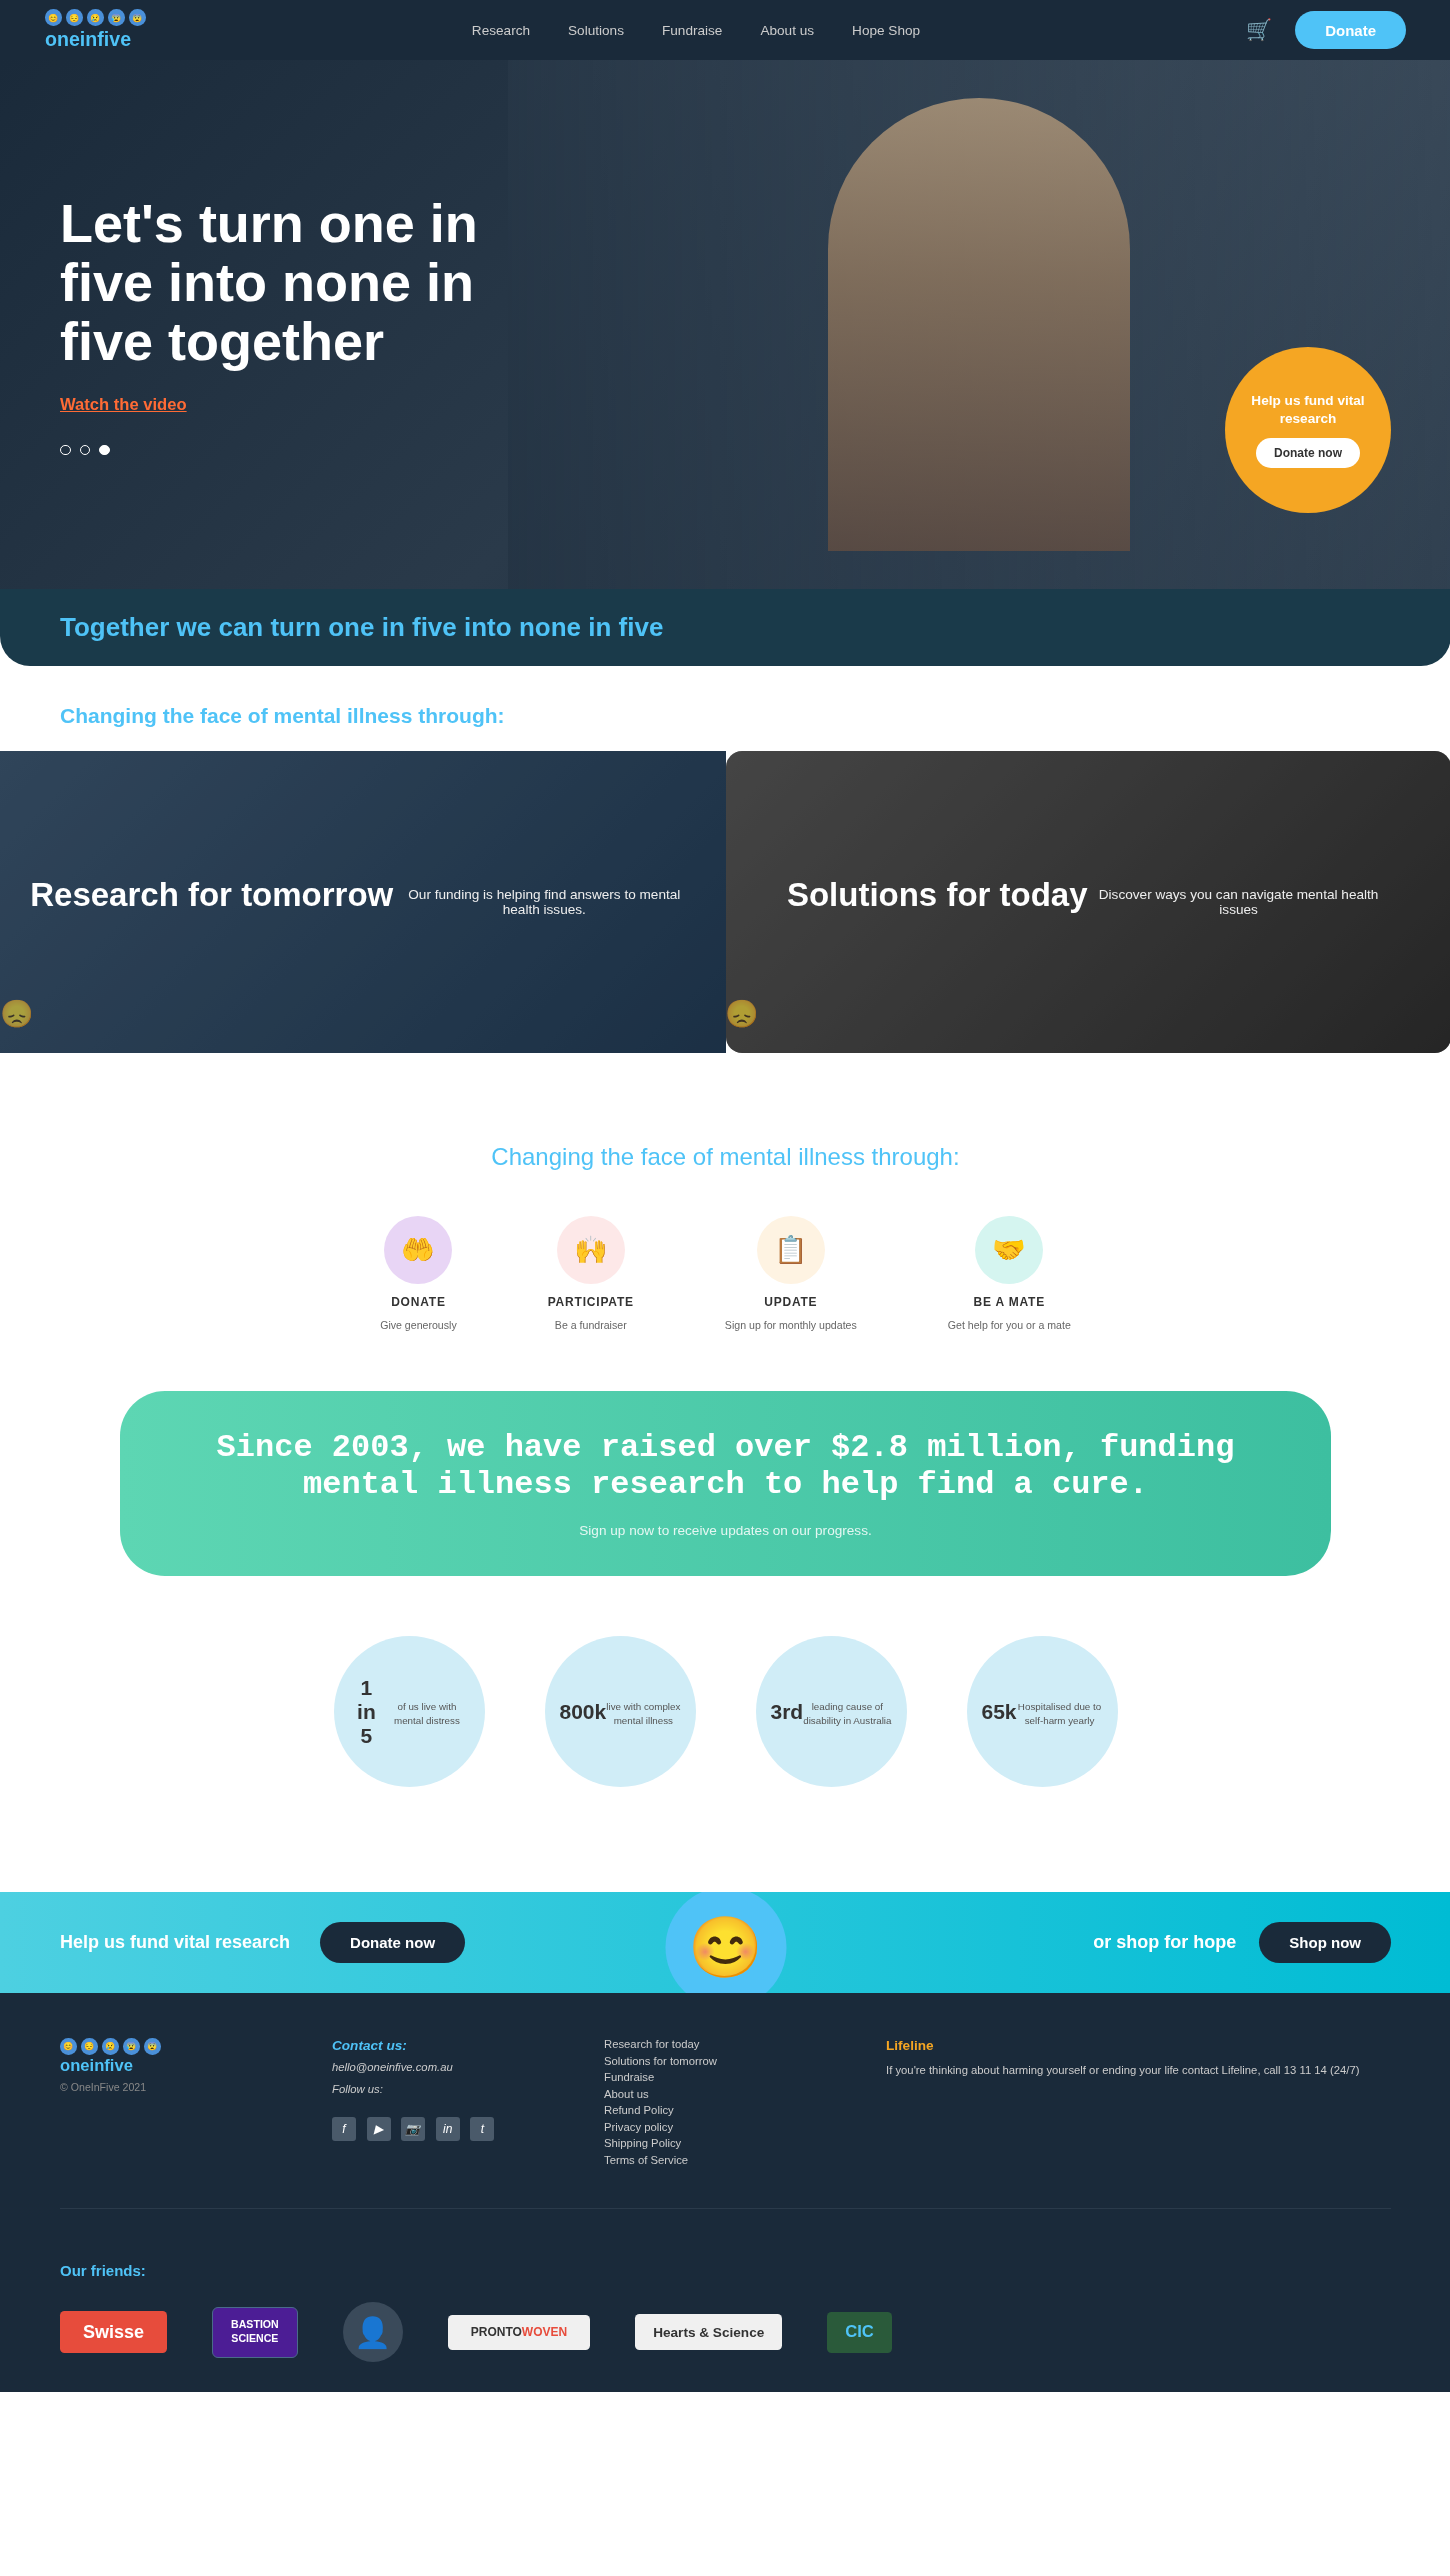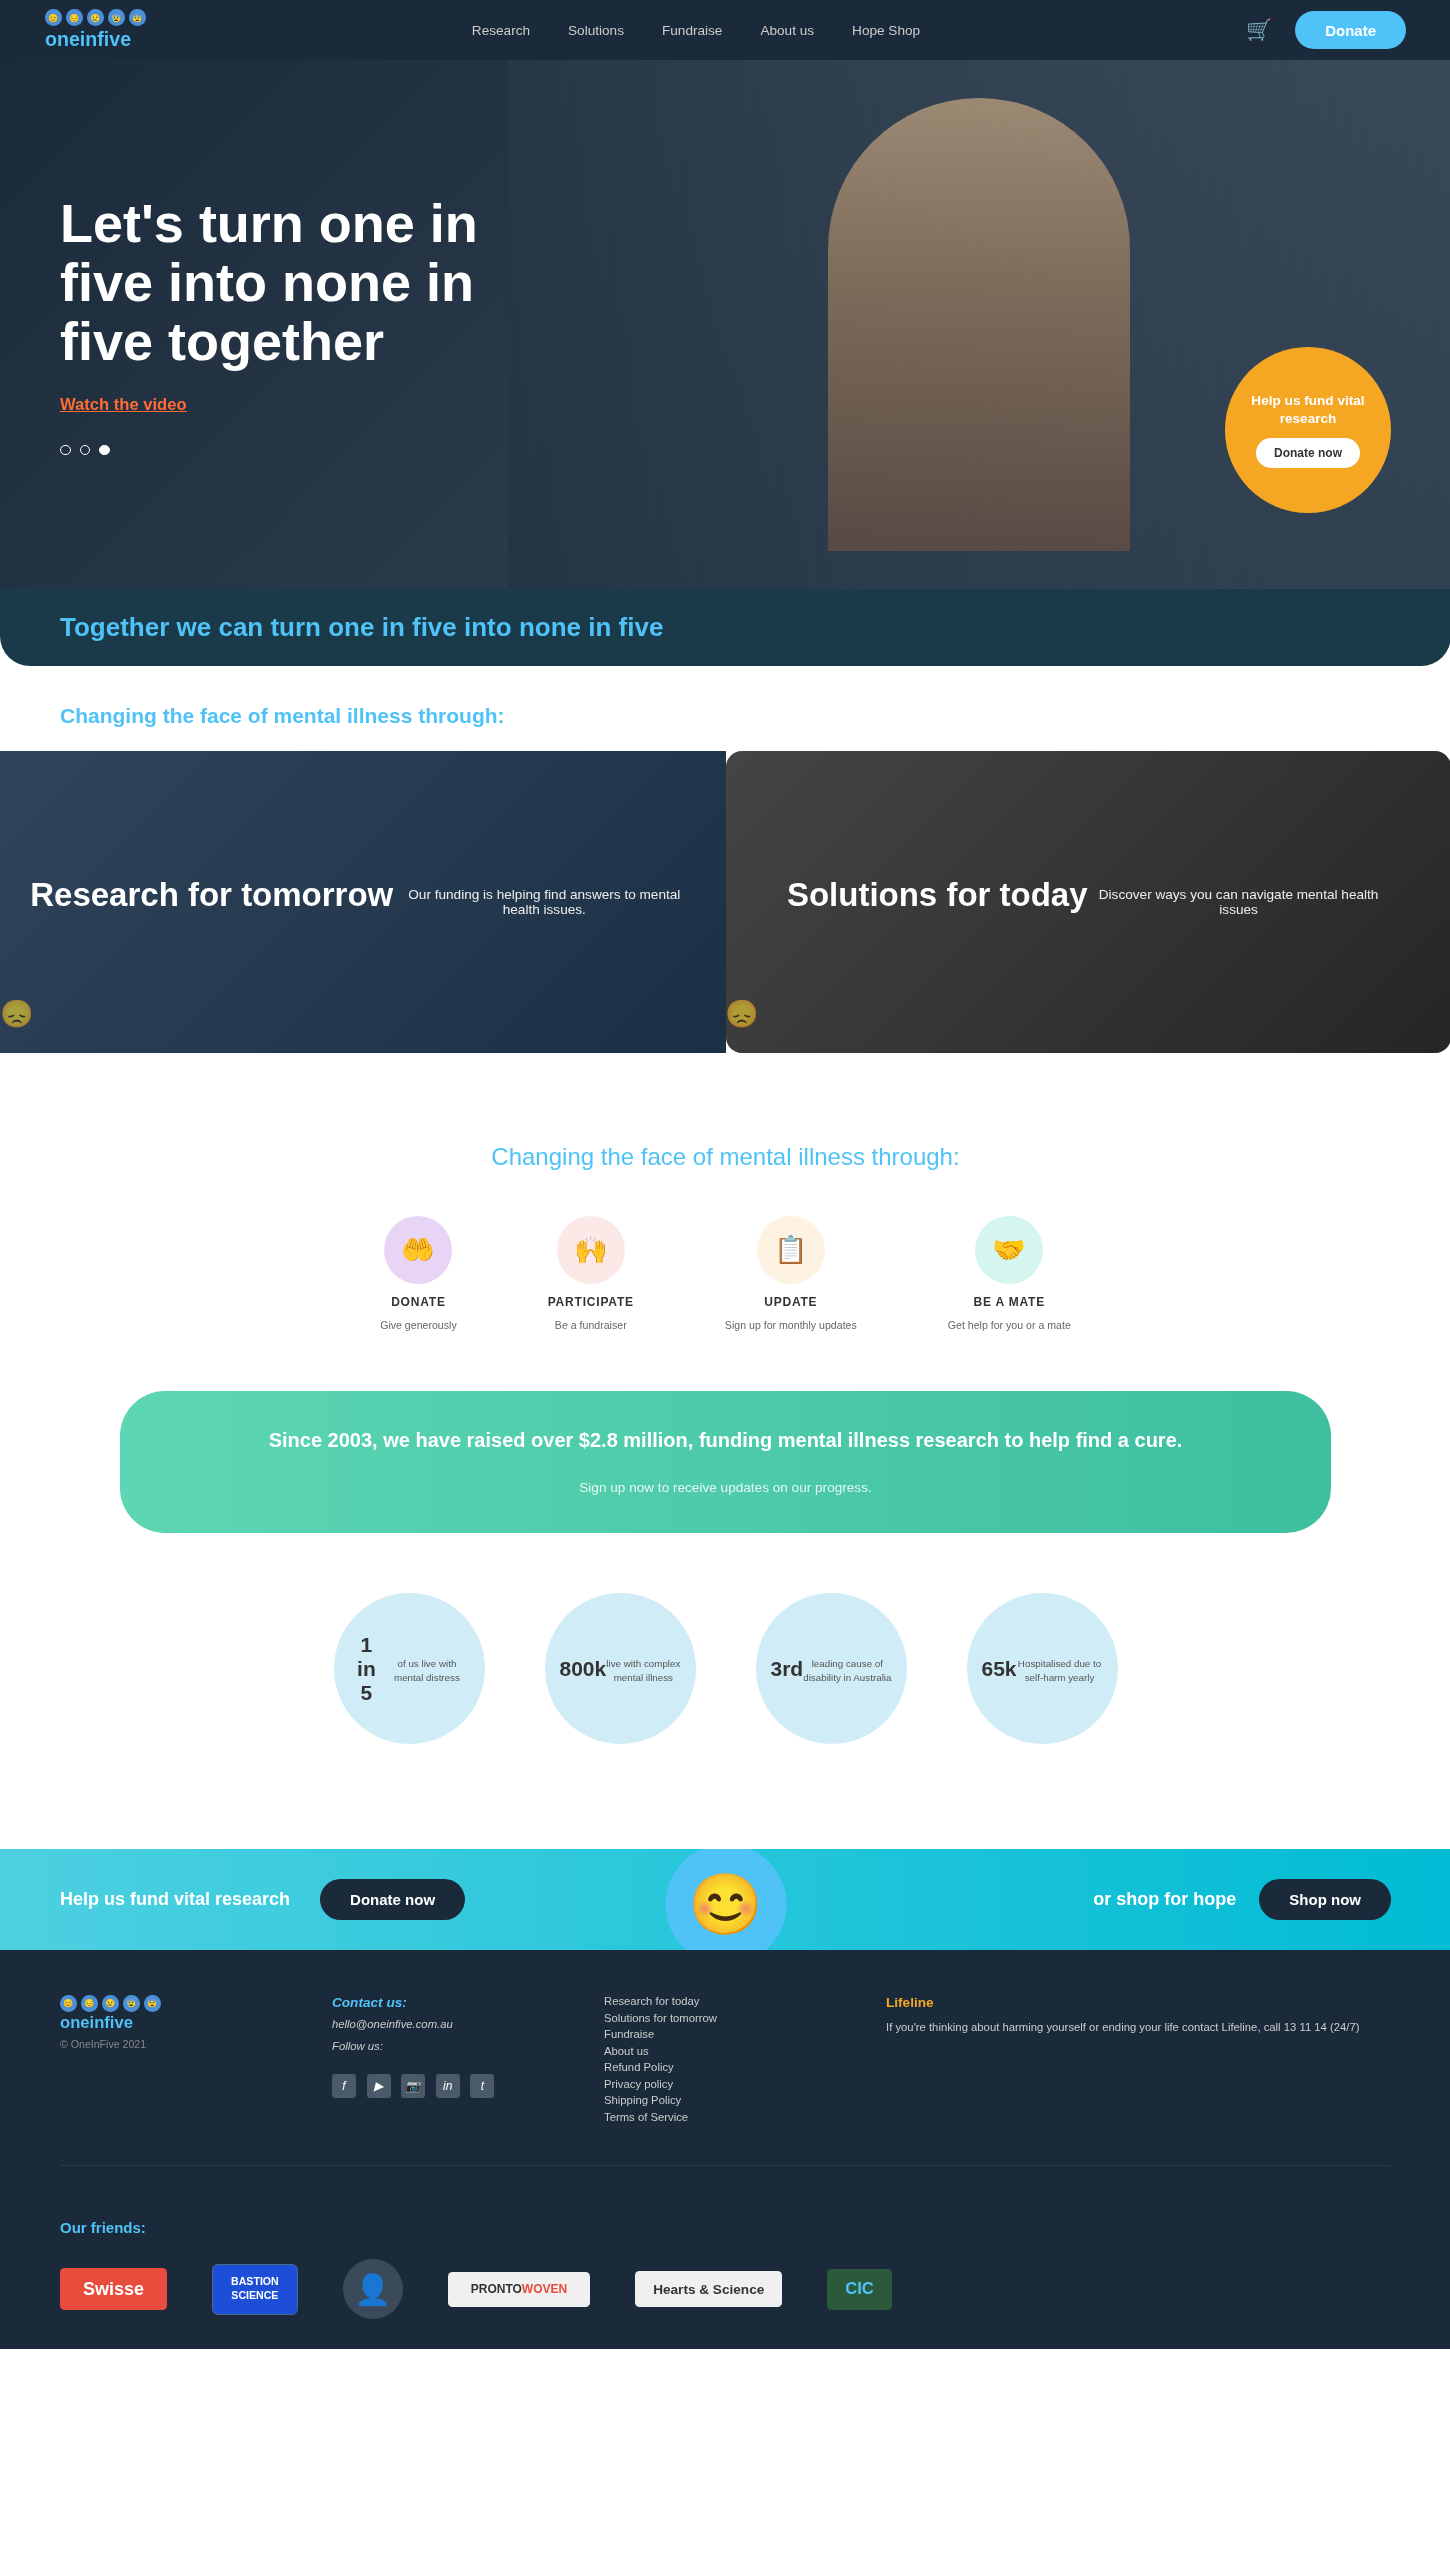--- a/index.html
+++ b/index.html
@@ -297,24 +297,25 @@
 
     
     .raised-banner {
       background: linear-gradient(90deg, #5dd6b3, #3dbfa0);
       border-radius: 45px;
       padding: 38px 60px;
       margin: 0 60px 60px;
       text-align: center;
     }
     .raised-main {
-      font-size: 20px;
-      font-weight: 700;
-      color: #fff;
-      margin-bottom: 28px;
+      font-size: 32px;
+      font-weight: 700;
+      color: #fff;
+      margin-bottom: 20px;
+      font-family: Liberation Mono, monospace;
     }
     .raised-sub {
       font-size: 13.6px;
       color: rgba(255,255,255,0.85);
     }
 
     
     .stats-row {
       display: flex;
       justify-content: center;
@@ -523,21 +524,21 @@
     }
     .swisse-logo {
       background: #e74c3c;
       color: #fff;
       font-size: 18px;
       font-weight: 900;
       padding: 10.6px 23px;
       border-radius: 4.5px;
     }
     .bastion-logo {
-      background: #1d4ed8;
+      background: #4c1d95;
       border: 1.5px solid #4a6a8a;
       padding: 10.6px 18px;
       border-radius: 6px;
       font-size: 10.6px;
       font-weight: 700;
       color: #fff;
       text-align: center;
       line-height: 1.3;
     }
     .pronto-logo {

